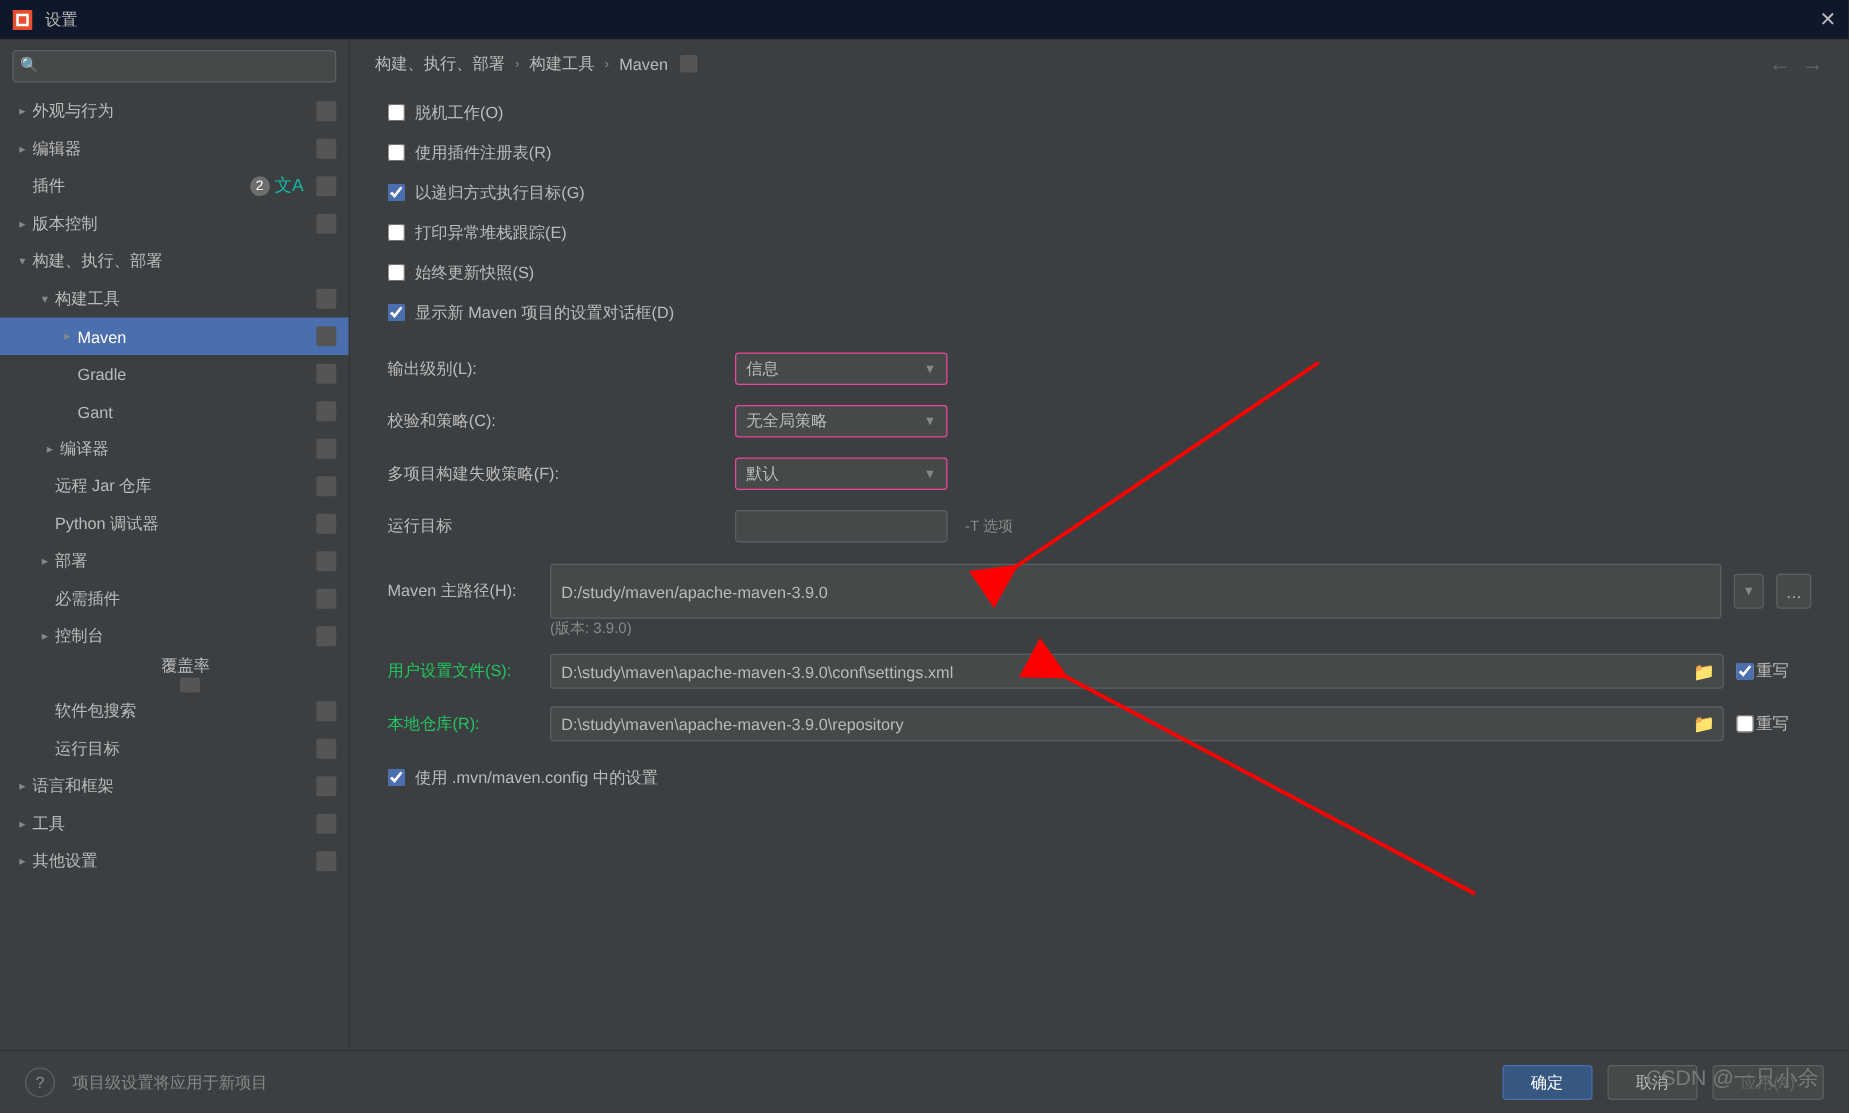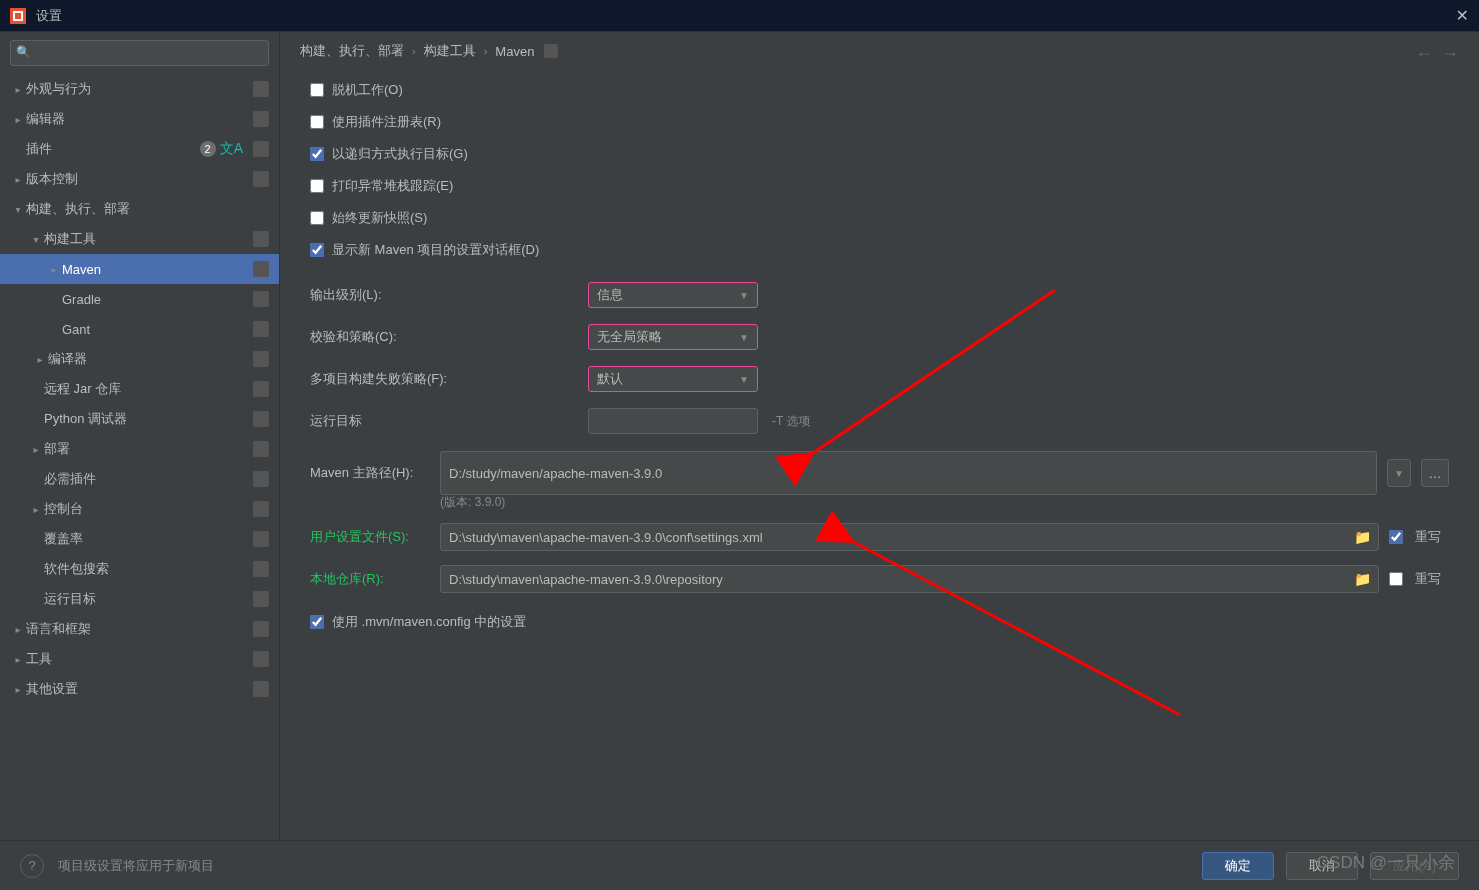--- a/index.html
+++ b/index.html
@@ -57,21 +57,21 @@
 .path-row .plabel { width:120px; color:#bbb; }
 .path-input { flex:1; height:44px; background:#45494a; border:1px solid #5e6060; border-radius:3px; color:#bbb; padding:0 8px; display:flex; align-items:center; }
 .drop-btn { width:24px; height:28px; background:#45494a; border:1px solid #5e6060; border-radius:3px; display:flex; align-items:center; justify-content:center; color:#888; font-size:10px;}
 .more-btn { width:28px; height:28px; background:#45494a; border:1px solid #5e6060; border-radius:3px; display:flex; align-items:center; justify-content:center; color:#bbb;}
 .version { color:#888; margin-left:130px; font-size:12px; height:22px;}
 
 .browse-row { display:flex; align-items:center; height:42px; gap:10px; }
 .browse-row .blabel { width:120px; color:#22c55e; }
 .browse-input { flex:1; height:28px; background:#45494a; border:1px solid #5e6060; border-radius:3px; color:#bbb; padding:0 30px 0 8px; display:flex; align-items:center; position:relative; }
 .browse-input .folder { position:absolute; right:6px; color:#777; font-size:14px;}
-.override { display:flex; align-items:center; gap:12px; width:60px; }
+.override { display:flex; align-items:center; gap:2px; width:60px; }
 .override input { width:14px; height:14px; accent-color:#4b6eaf;}
 
 
 .footer { height:50px; background:#3c3f41; border-top:1px solid #323232; display:flex; align-items:center; padding:0 20px; }
 .footer .help { width:24px; height:24px; border:1px solid #5e6060; border-radius:12px; display:flex; align-items:center; justify-content:center; color:#888; margin-right:14px;}
 .footer .ftext { color:#888; }
 .footer .btns { margin-left:auto; display:flex; gap:12px; }
 .footer button { height:28px; padding:0 22px; border-radius:3px; border:1px solid #5e6060; background:#45494a; color:#bbb; cursor:pointer; }
 .footer button.primary { background:#365880; border-color:#4b6eaf; color:#fff; }
 .footer button.disabled { color:#666; }
@@ -172,21 +172,21 @@
         <div class="tree-item" style="padding-left: 28px;">
           <span class="arrow none"></span>
           <span class="label">必需插件</span>
           <span class="proj-icon"></span>
         </div>
         <div class="tree-item" style="padding-left: 28px;">
           <span class="arrow right"></span>
           <span class="label">控制台</span>
           <span class="proj-icon"></span>
         </div>
-        <div class="tree-item" style="padding-left: 28px;">
+        <div class="tree-item" style="padding-left: 28px; flex-direction: column;">
           <span class="arrow none"></span>
           <span class="label">覆盖率</span>
           <span class="proj-icon"></span>
         </div>
         <div class="tree-item" style="padding-left: 28px;">
           <span class="arrow none"></span>
           <span class="label">软件包搜索</span>
           <span class="proj-icon"></span>
         </div>
         <div class="tree-item" style="padding-left: 28px;">

